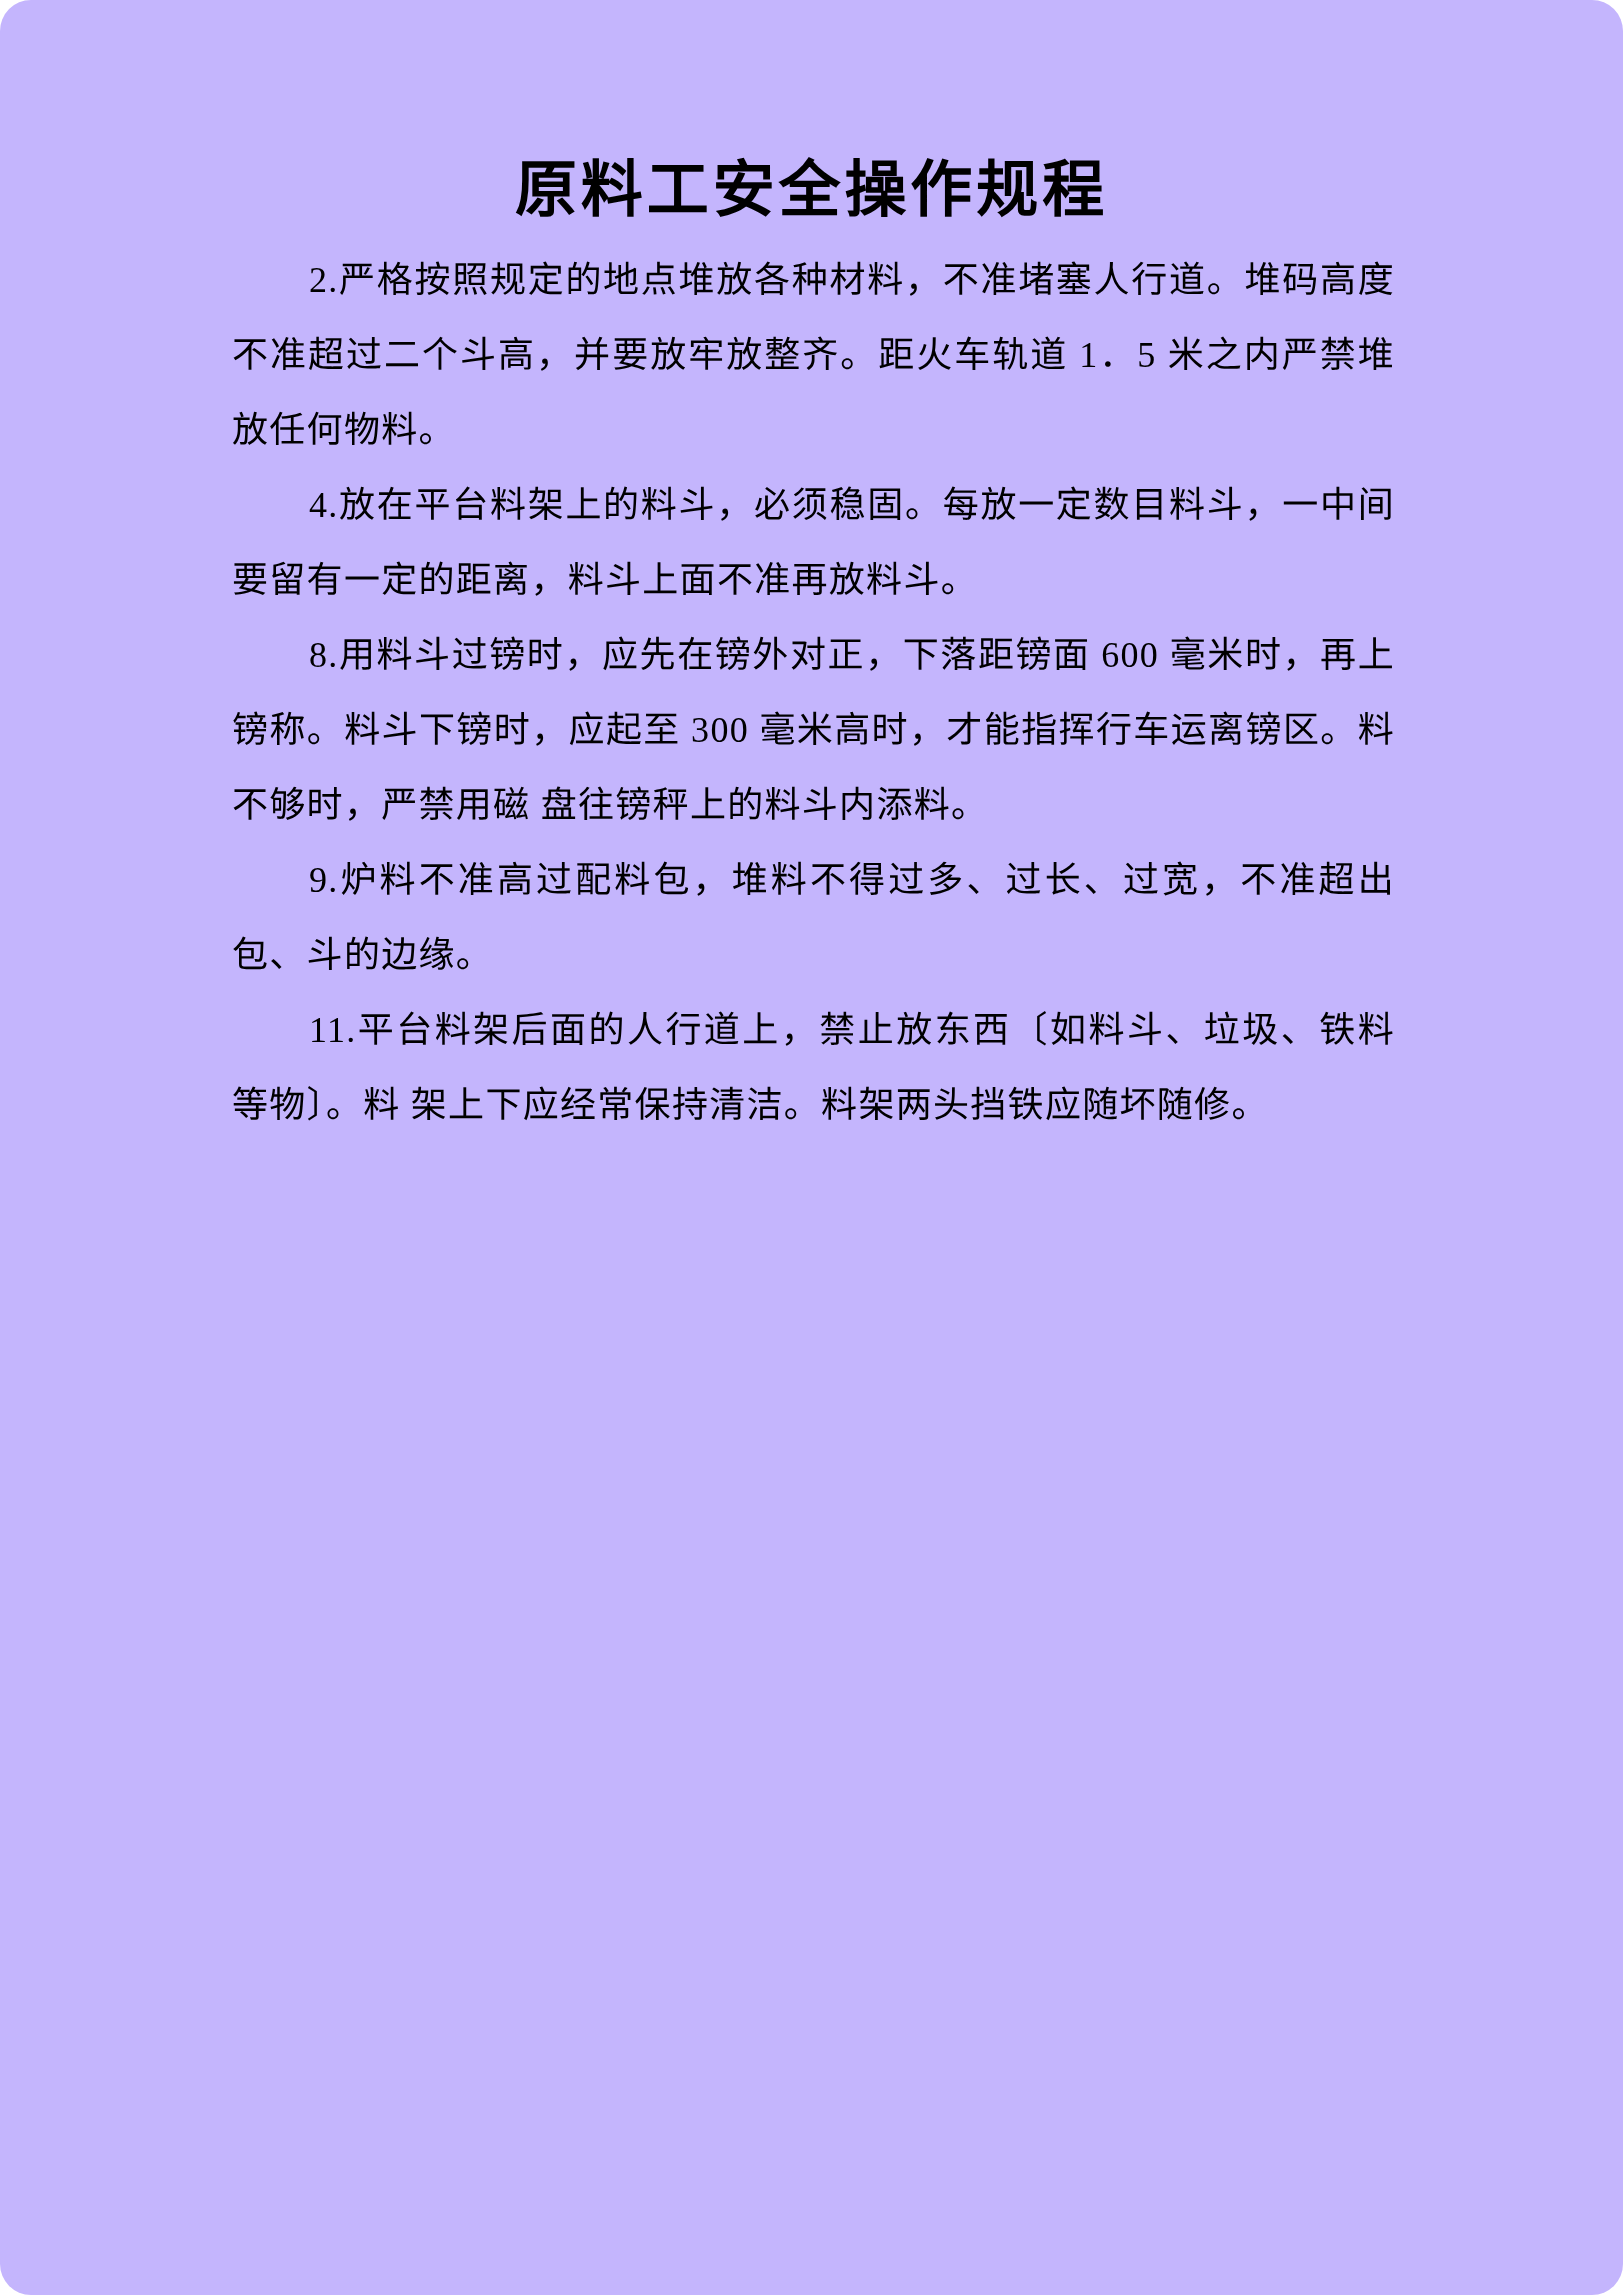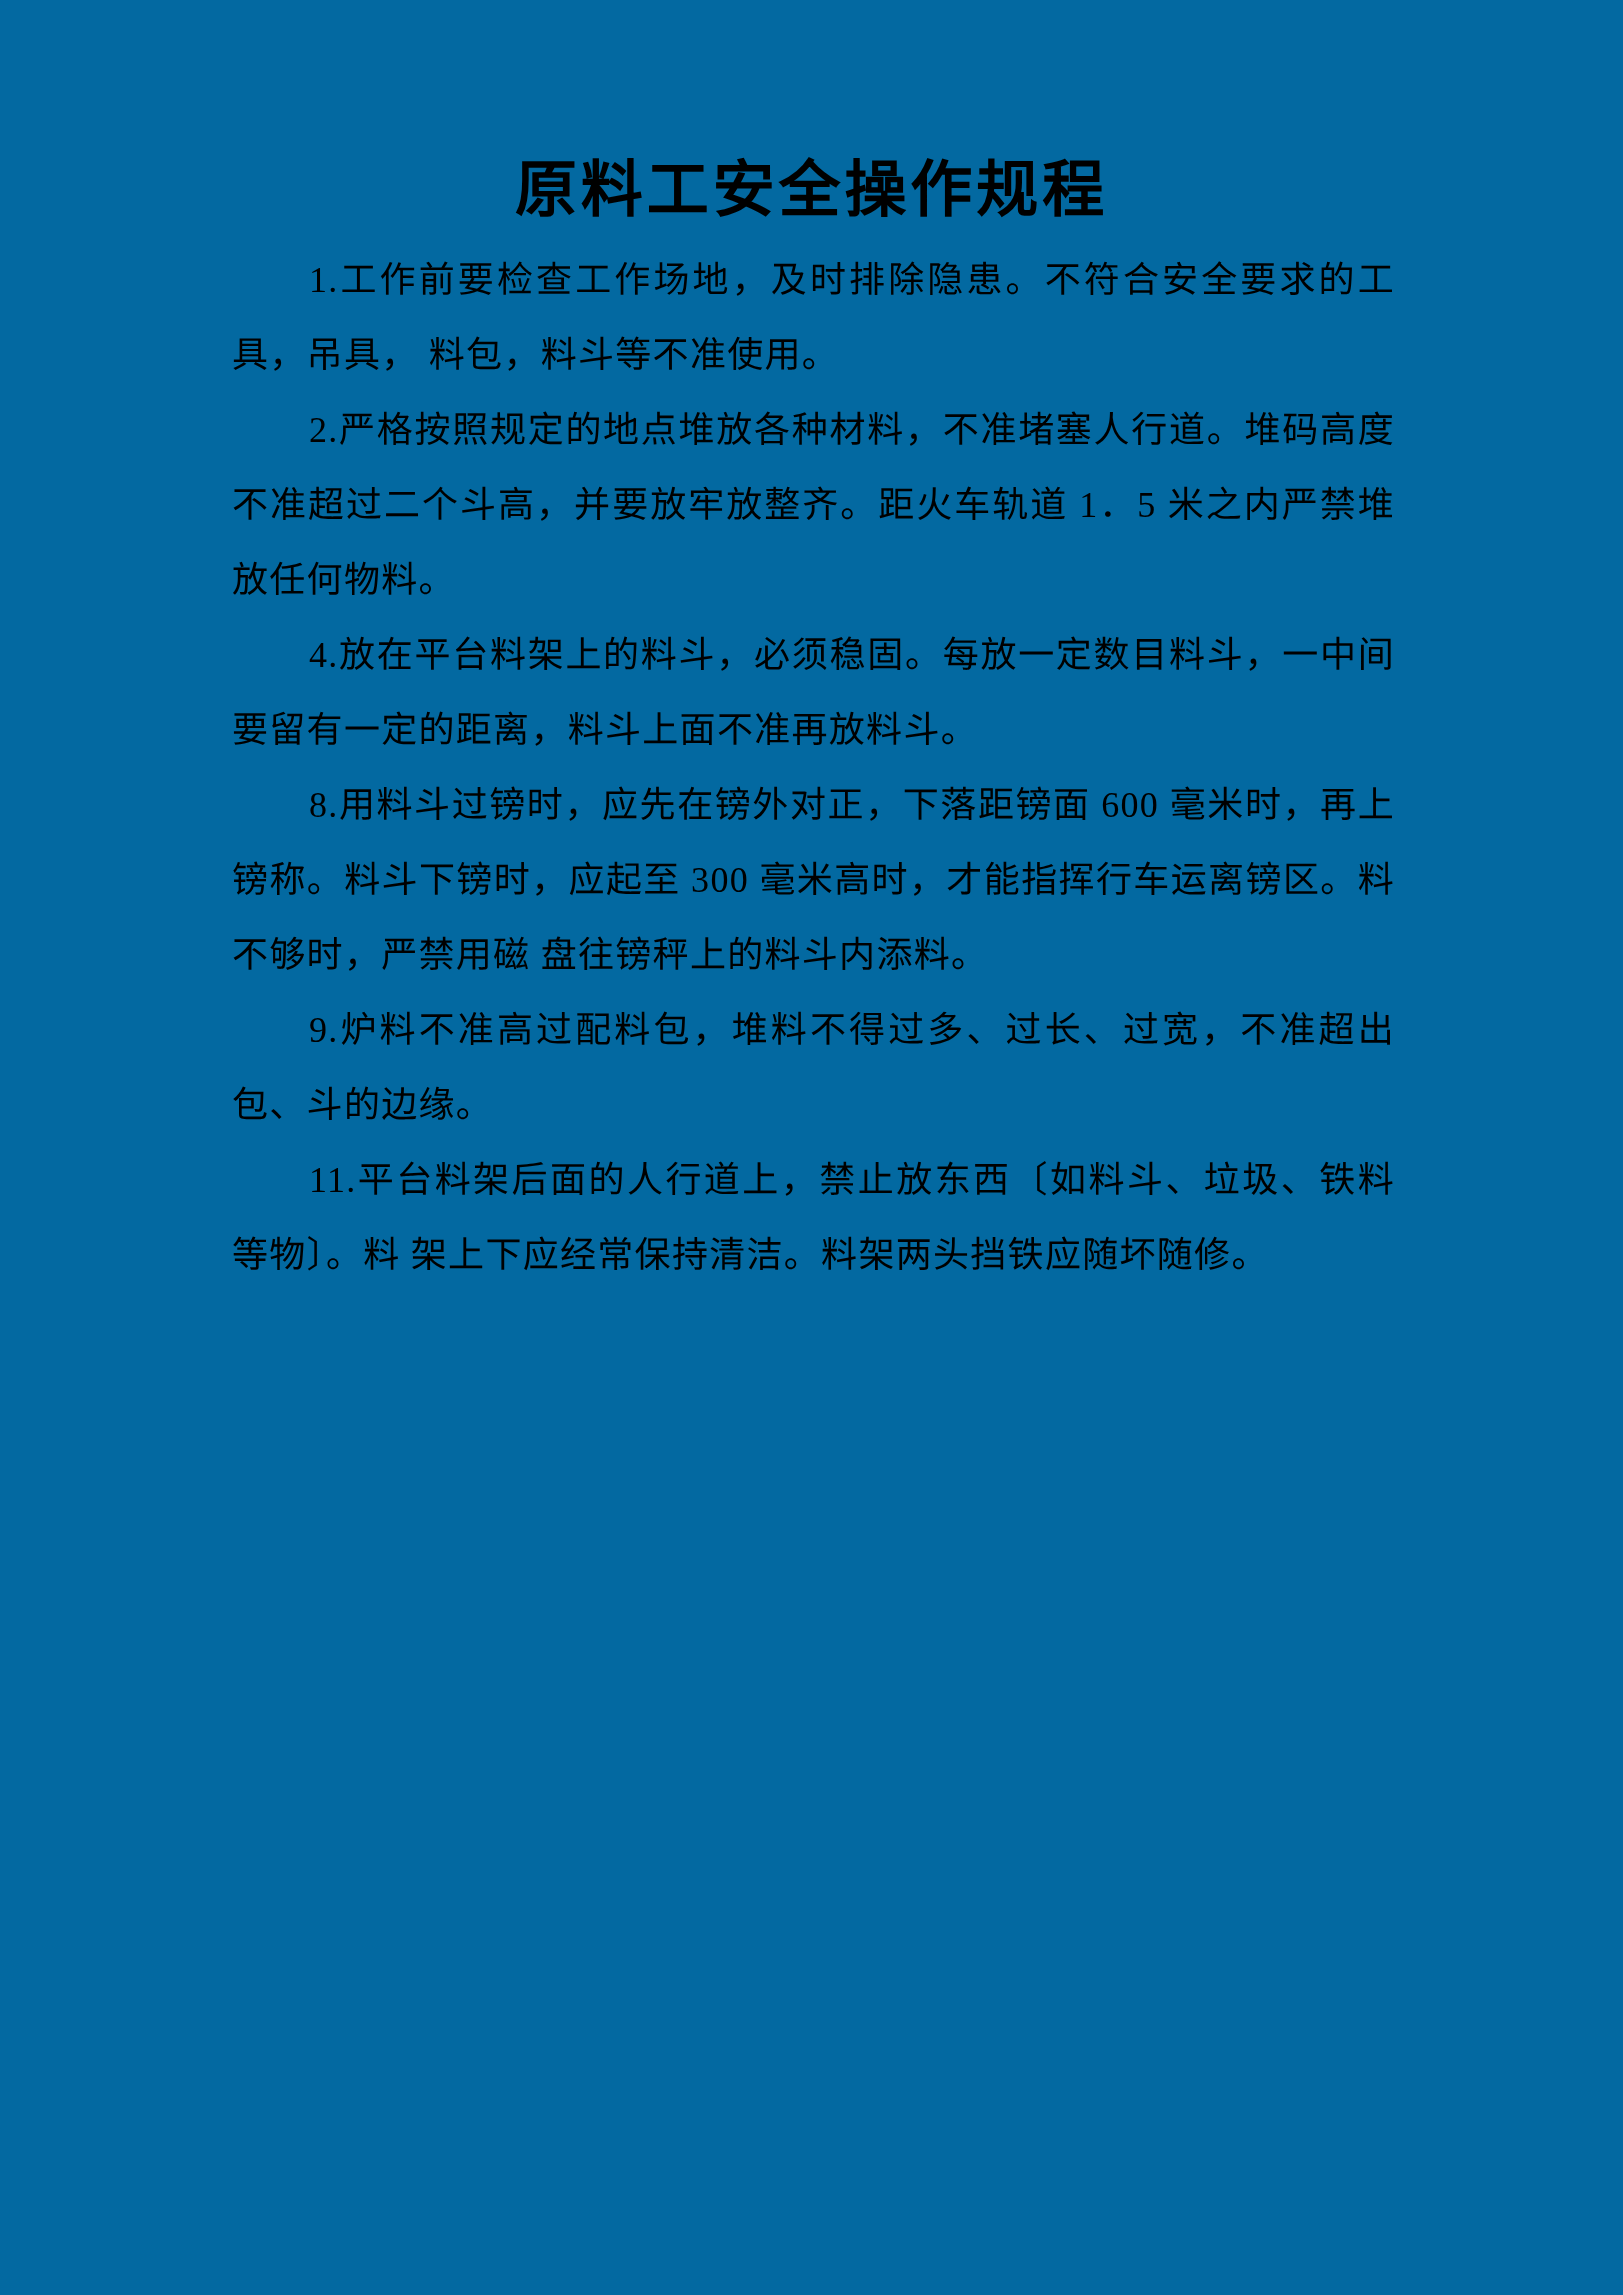--- a/index.html
+++ b/index.html
@@ -4,24 +4,25 @@
 <style>
   html, body {
     margin: 0;
     padding: 0;
     background: #ffffff;
   }
   .page {
     position: relative;
     width: 1623px;
     height: 2295px;
-    background: #0369a1;
+    background: #c4b5fd;
     color: #000000;
     font-family: "Liberation Serif", "DejaVu Serif", serif;
     overflow: hidden;
+    border-radius: 31px;
   }
   .doc-title {
     position: absolute;
     top: 156px;
     left: 0;
     width: 100%;
     margin: 0;
     text-align: center;
     font-size: 62px;
     font-weight: bold;
@@ -47,21 +48,20 @@
     word-break: break-all;
   }
 </style>
 </head>
 <body>
 
 <div class="page">
   <h1 class="doc-title">原料工安全操作规程</h1>
 
   <div class="doc-body">
-      <p class="para">1.工作前要检查工作场地，及时排除隐患。不符合安全要求的工具，吊具， 料包，料斗等不准使用。</p>
       <p class="para">2.严格按照规定的地点堆放各种材料，不准堵塞人行道。堆码高度不准超过二个斗高，并要放牢放整齐。距火车轨道 1．5 米之内严禁堆放任何物料。</p>
       <p class="para">4.放在平台料架上的料斗，必须稳固。每放一定数目料斗，一中间要留有一定的距离，料斗上面不准再放料斗。</p>
       <p class="para">8.用料斗过镑时，应先在镑外对正，下落距镑面 600 毫米时，再上镑称。料斗下镑时，应起至 300 毫米高时，才能指挥行车运离镑区。料不够时，严禁用磁 盘往镑秤上的料斗内添料。</p>
       <p class="para">9.炉料不准高过配料包，堆料不得过多、过长、过宽，不准超出包、斗的边缘。</p>
       <p class="para">11.平台料架后面的人行道上，禁止放东西〔如料斗、垃圾、铁料等物〕。料 架上下应经常保持清洁。料架两头挡铁应随坏随修。</p>
     </div>
 </div>
 
 
 </body></html>

